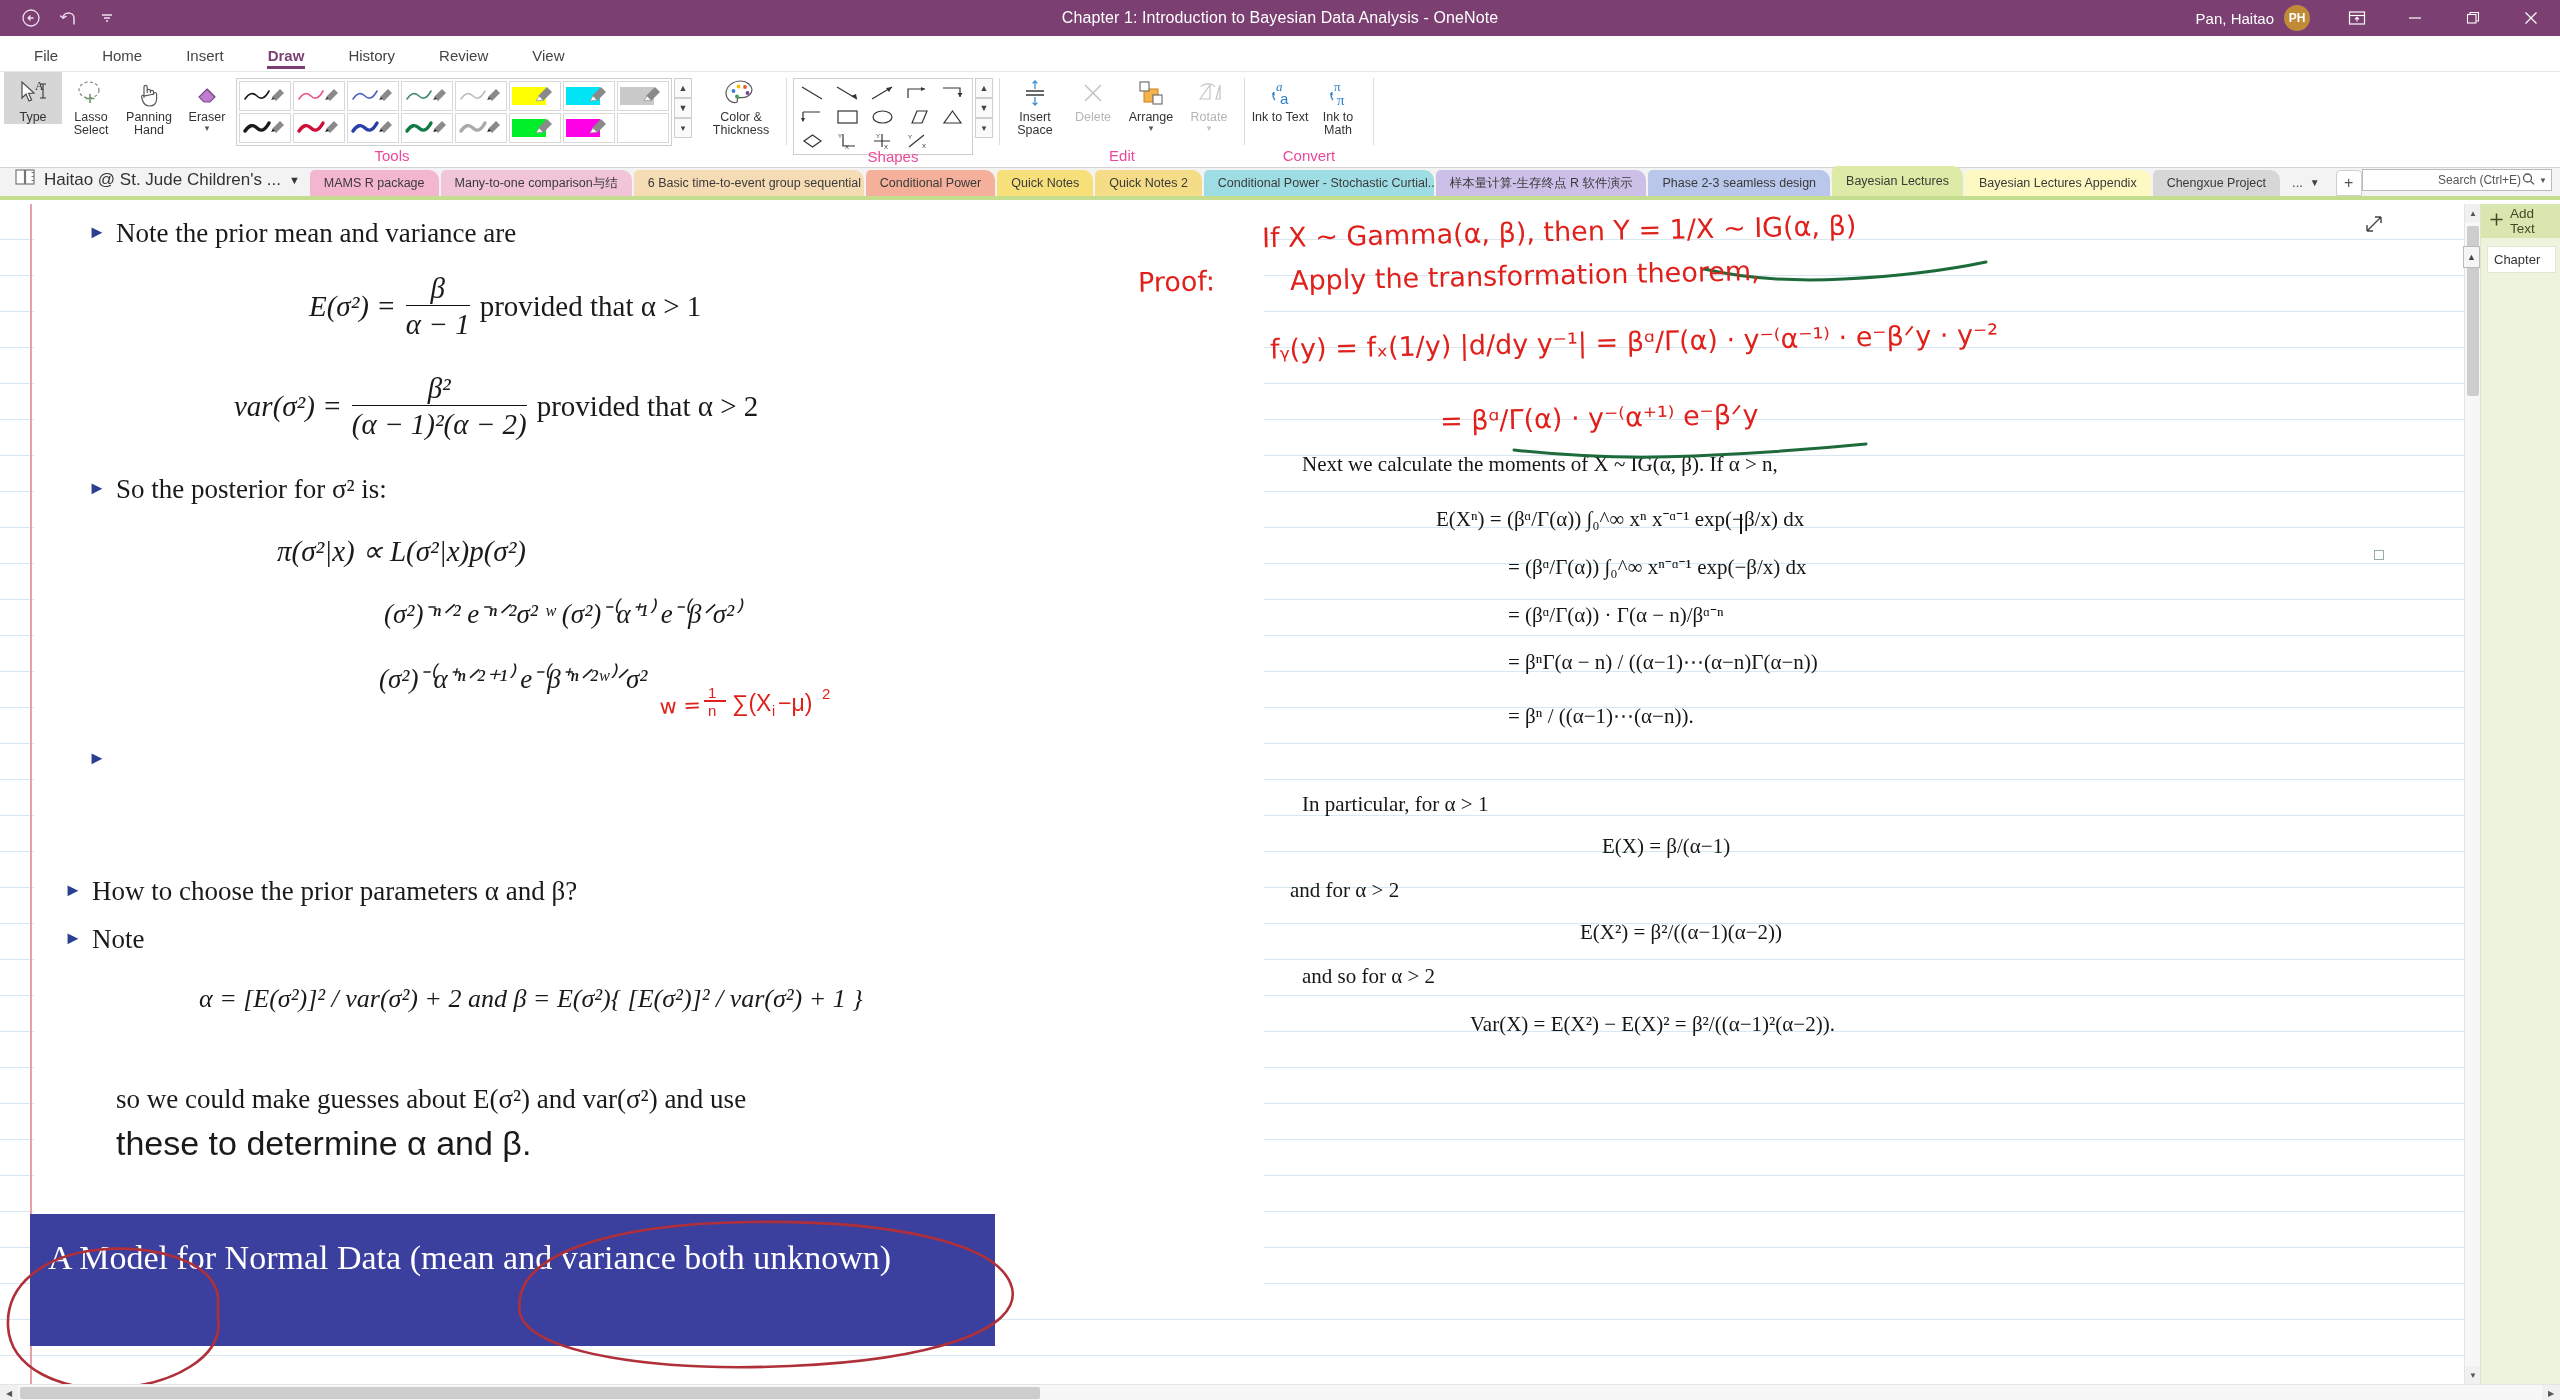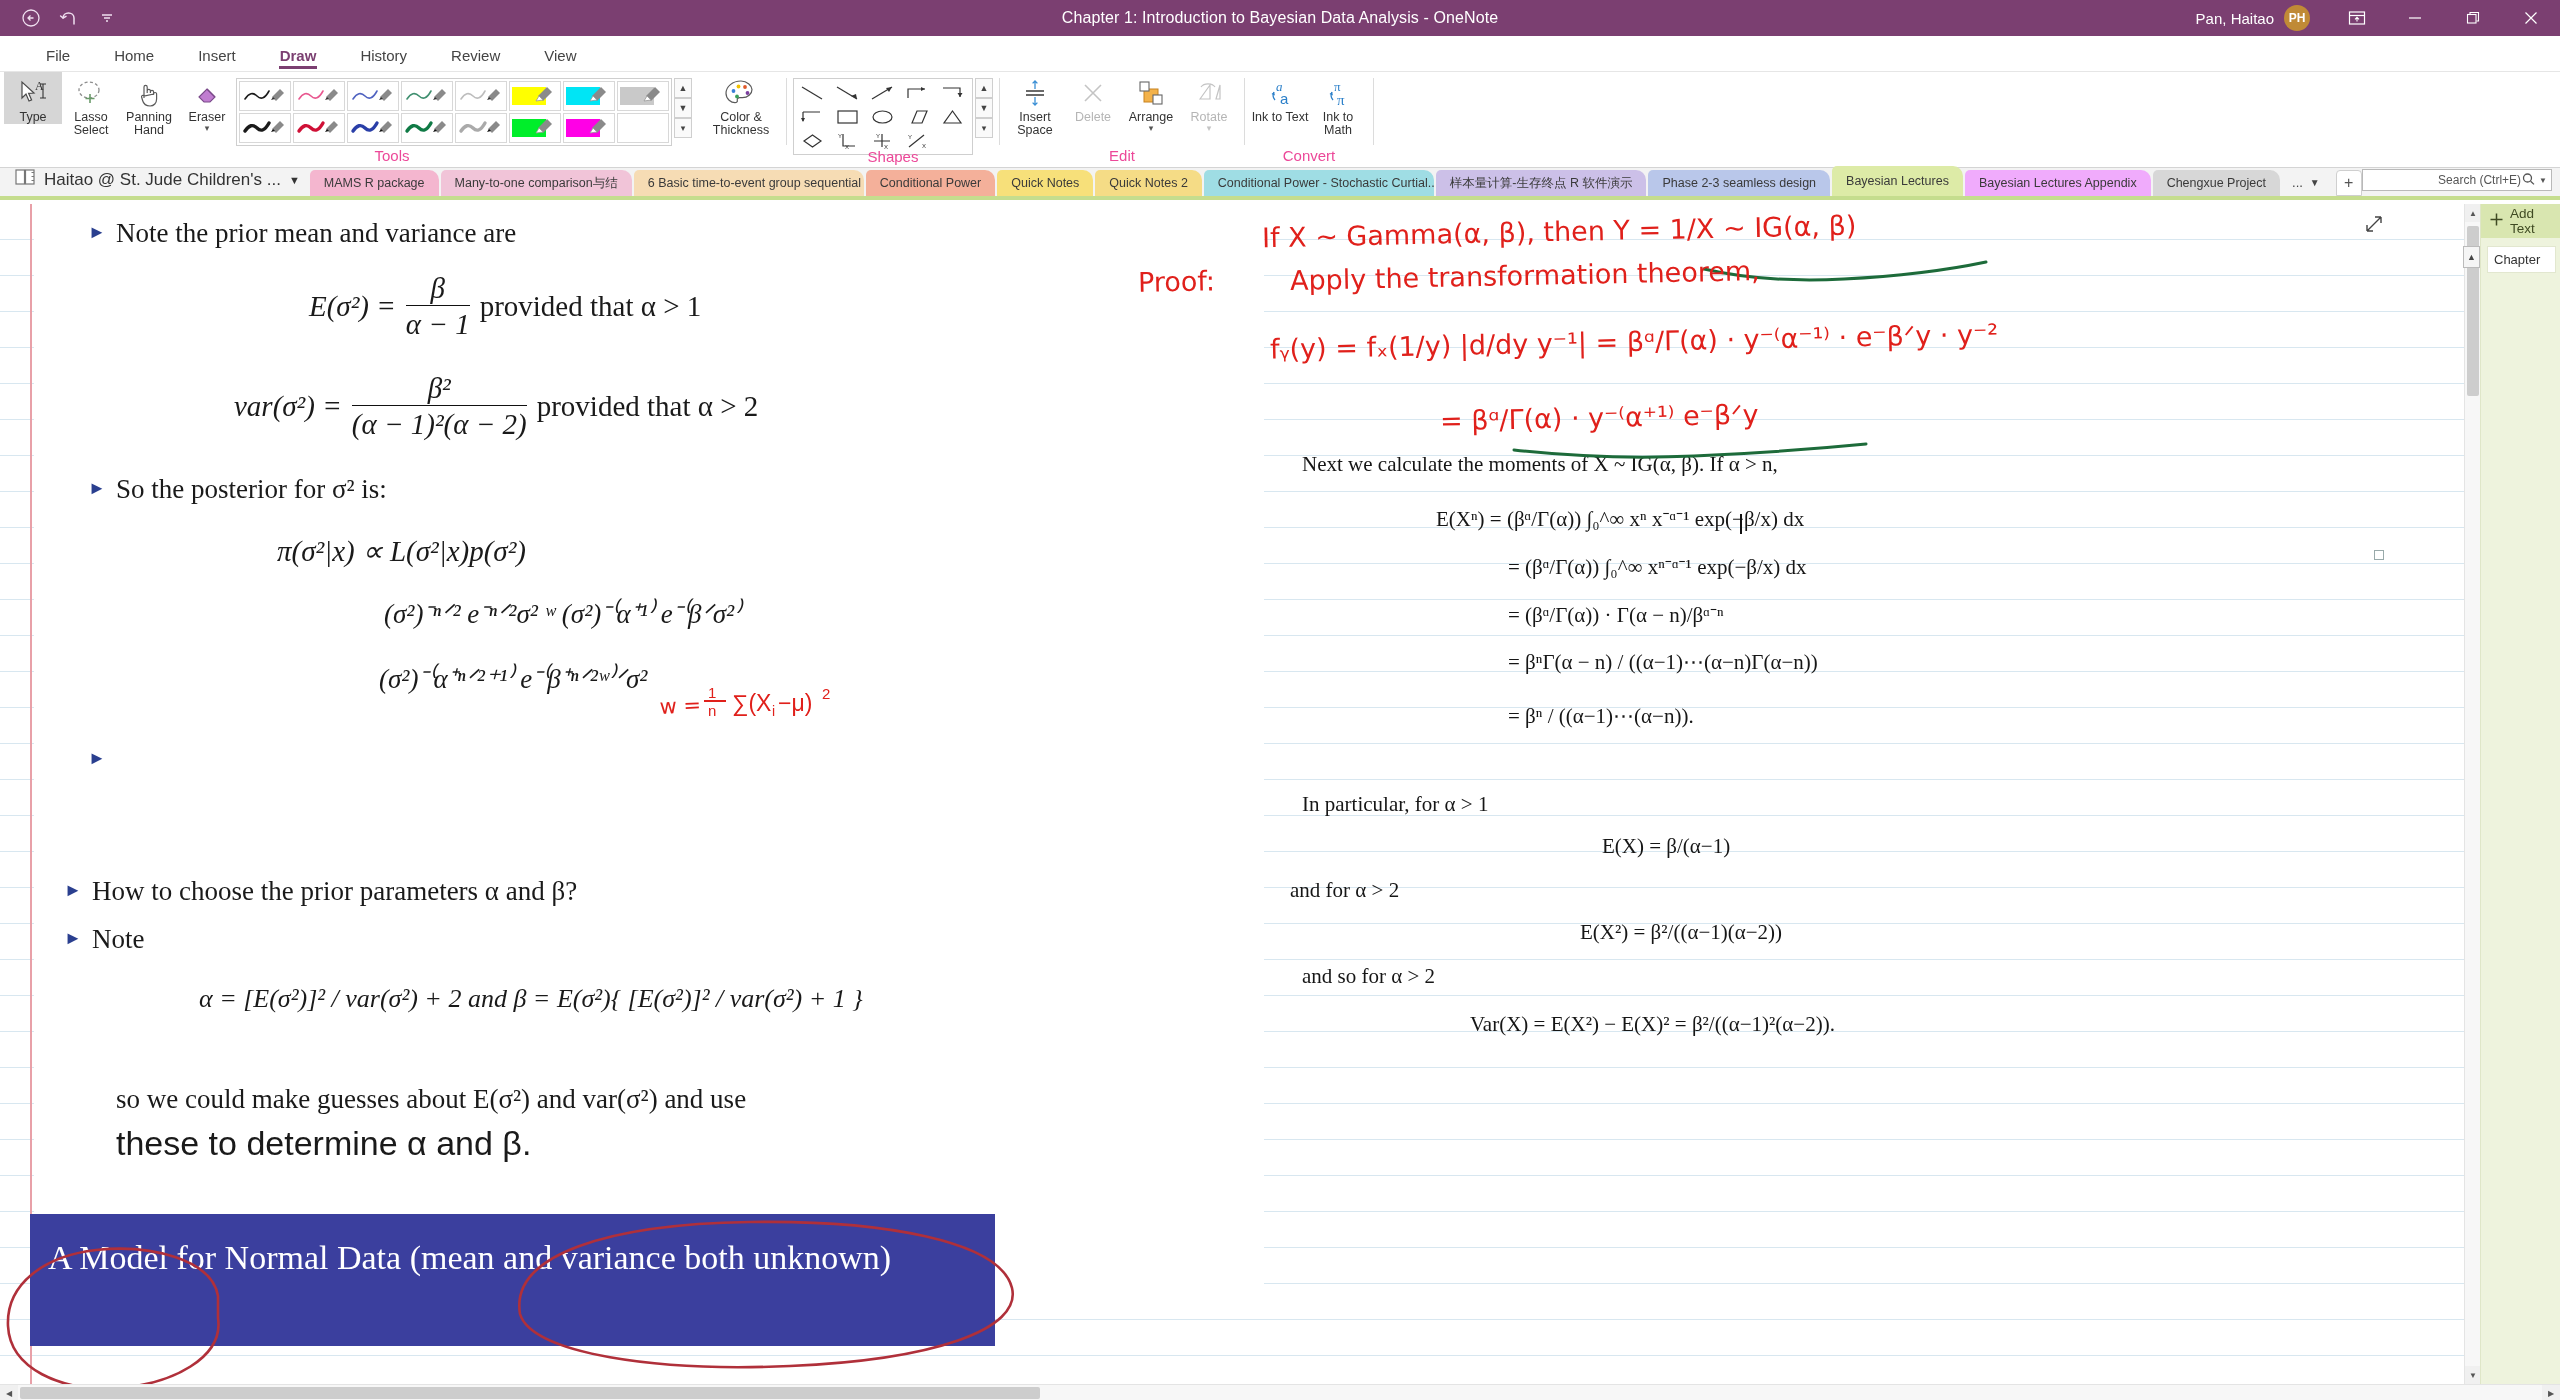--- a/index.html
+++ b/index.html
@@ -38,21 +38,21 @@
   }
   .wbtn {
     width: 58px; height: 36px; display: flex; align-items: center;
     justify-content: center; color: #fff;
   }
 
   
   .ribbon-tabs {
     position: absolute; top: 36px; left: 0; width: 2560px; height: 36px;
     background: #ffffff; display: flex; align-items: flex-end;
-    padding-left: 24px; border-bottom: 1px solid #e6e6e6;
+    padding-left: 12px; border-bottom: 1px solid #e6e6e6;
   }
   .rtab {
     font-size: 15px; color: #444; padding: 6px 22px 7px 22px;
     position: relative; white-space: nowrap;
   }
   .rtab.active { color: #7b3f71; font-weight: bold; }
   .rtab.active::after {
     content: ''; position: absolute; left: 21px; right: 21px; bottom: 2px;
     height: 3px; background: #7b3f71;
   }
@@ -681,21 +681,21 @@
   <div class="sectab" style="background:#f4b6cf">MAMS R package</div>
   <div class="sectab" style="background:#f1c4d8">Many-to-one comparison与结</div>
   <div class="sectab" style="background:#f6dcb4">6 Basic time-to-event group sequential ...</div>
   <div class="sectab" style="background:#f4b09a">Conditional Power</div>
   <div class="sectab" style="background:#f7e07a">Quick Notes</div>
   <div class="sectab" style="background:#f5dc86">Quick Notes 2</div>
   <div class="sectab" style="background:#9fdde4">Conditional Power - Stochastic Curtial...</div>
   <div class="sectab" style="background:#ccc0e8">样本量计算-生存终点 R 软件演示</div>
   <div class="sectab" style="background:#b9c7ea">Phase 2-3 seamless design</div>
   <div class="sectab active" style="background:#ddeba7">Bayesian Lectures</div>
-  <div class="sectab" style="background:#f0abfc">Bayesian Lectures Appendix</div>
+  <div class="sectab" style="background:#fef9c3">Bayesian Lectures Appendix</div>
   <div class="sectab" style="background:#d7d7d7">Chengxue Project</div>
 
   <div class="tabmore">
     <span>...</span>
     <span style="font-size:10px">▼</span>
   </div>
   <div class="newsec">+</div>
 
   <div class="searchbox">
     <span class="sp">Search (Ctrl+E)</span>

